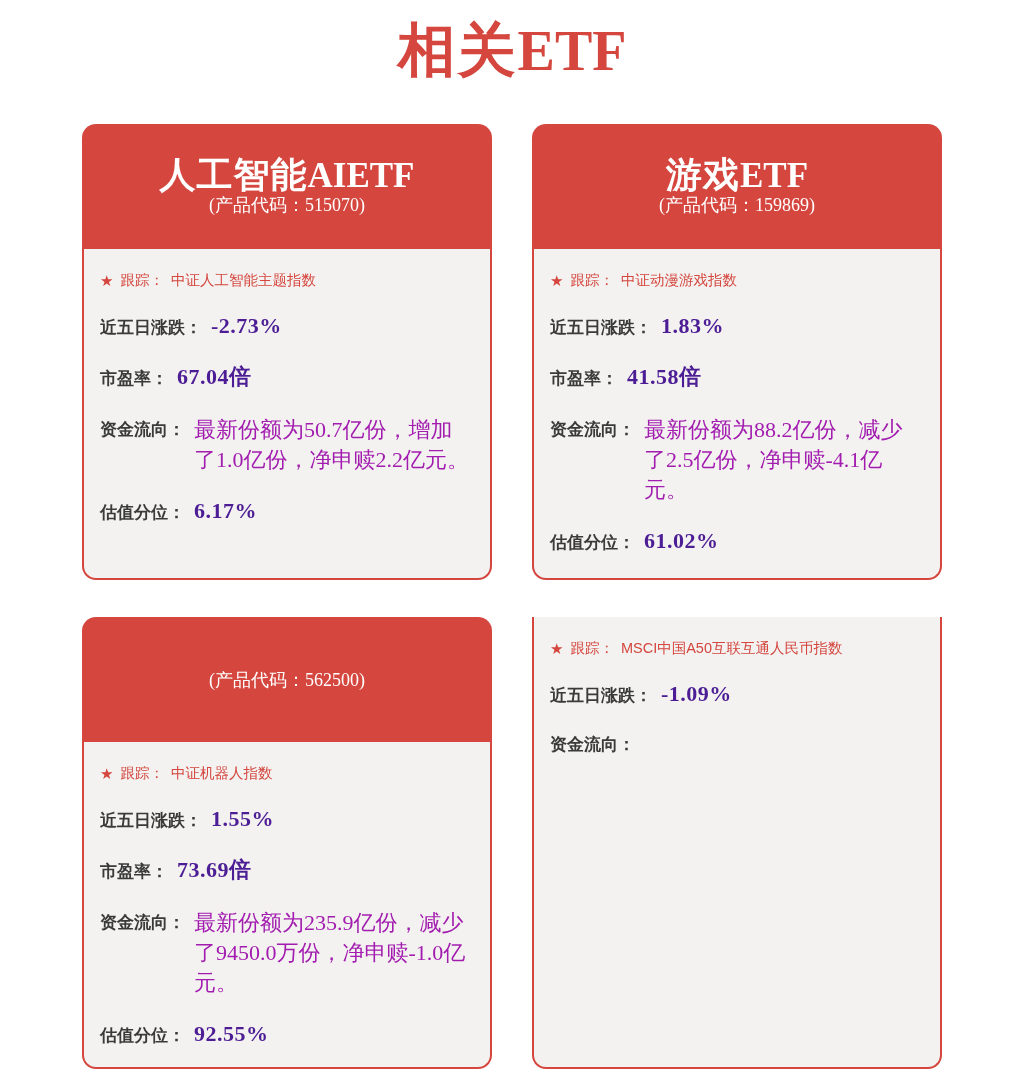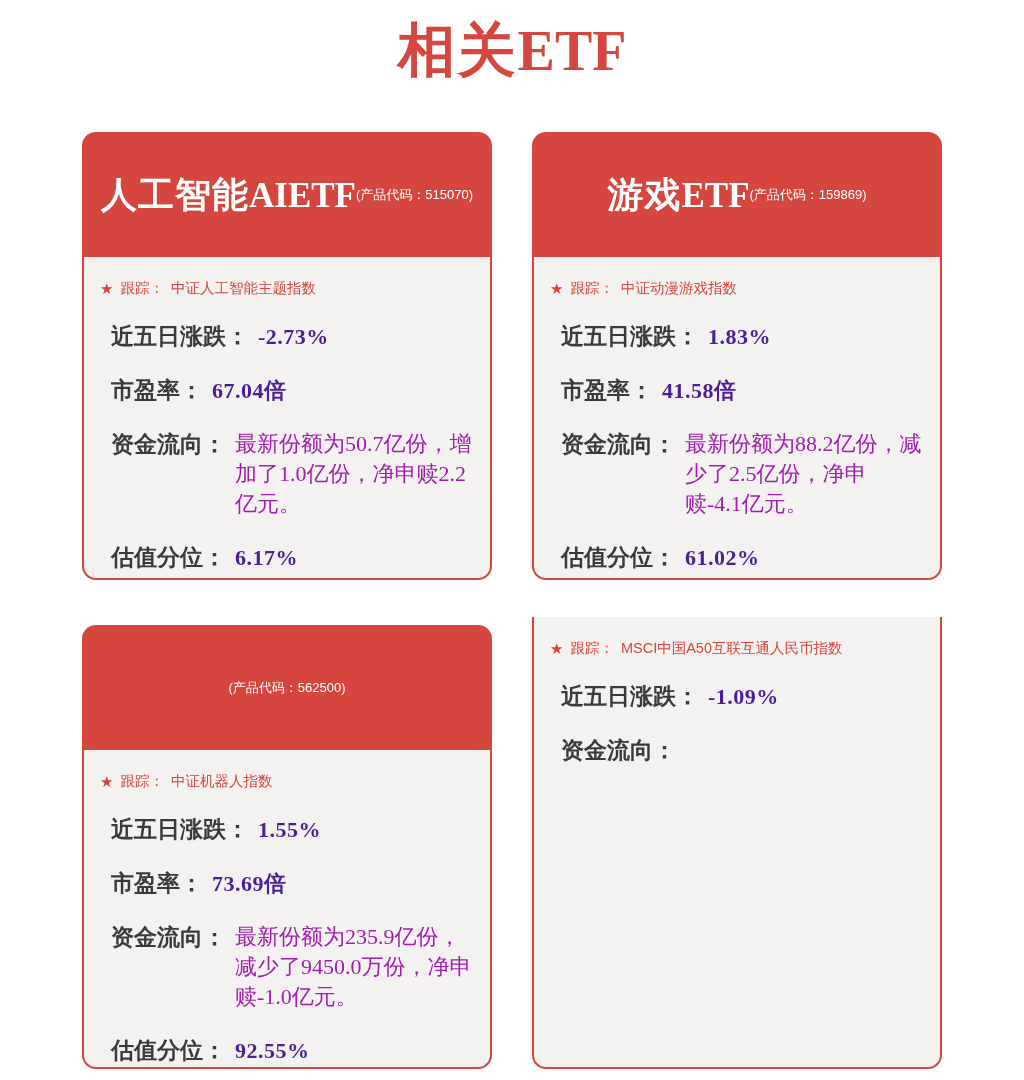--- a/index.html
+++ b/index.html
@@ -44,40 +44,39 @@
     display: flex;
     flex-direction: column;
     border-radius: 14px;
   }
   .card-header {
     height: 125px;
     background: #d4463e;
     border-radius: 14px 14px 0 0;
     color: #ffffff;
     display: flex;
-    flex-direction: row;
+    flex-direction: column;
     align-items: center;
     justify-content: center;
-    margin-top: 8px;
   }
   .card-title { line-height: 1; white-space: nowrap; }
   .card-title .zh {
     font-family: "Liberation Sans", sans-serif;
     font-weight: bold;
     font-size: 36px;
     letter-spacing: 1px;
   }
   .card-title .en {
     font-family: "Liberation Serif", serif;
     font-weight: bold;
     font-size: 35px;
   }
   .card-code {
-    font-size: 13px;
-    font-family: Liberation Sans, sans-serif;
+    font-size: 18px;
+    font-family: Liberation Serif, serif;
   }
   .card-body {
     flex: 1;
     background: #f3f2f0;
     border: 2px solid #d4463e;
     border-top: none;
     border-radius: 0 0 14px 14px;
     padding: 22px 18px 0 16px;
   }
 
@@ -92,25 +91,24 @@
   }
   .star-icon { font-size: 15px; line-height: 1; }
   .metric-row {
     display: flex;
     align-items: baseline;
     margin-top: 23px;
   }
   .metric-label {
     font-family: "Liberation Sans", sans-serif;
     font-weight: bold;
-    font-size: 23px;
+    font-size: 17px;
     color: #3a3a3a;
     white-space: nowrap;
     margin-right: 9px;
-    margin-left: 11px;
   }
   .metric-value {
     font-family: "Liberation Serif", serif;
     font-weight: bold;
     font-size: 22px;
     color: #4c1d95;
     letter-spacing: 0.5px;
   }
   .flow-row { align-items: flex-start; }
   .flow-row .metric-label { line-height: 30px; }

